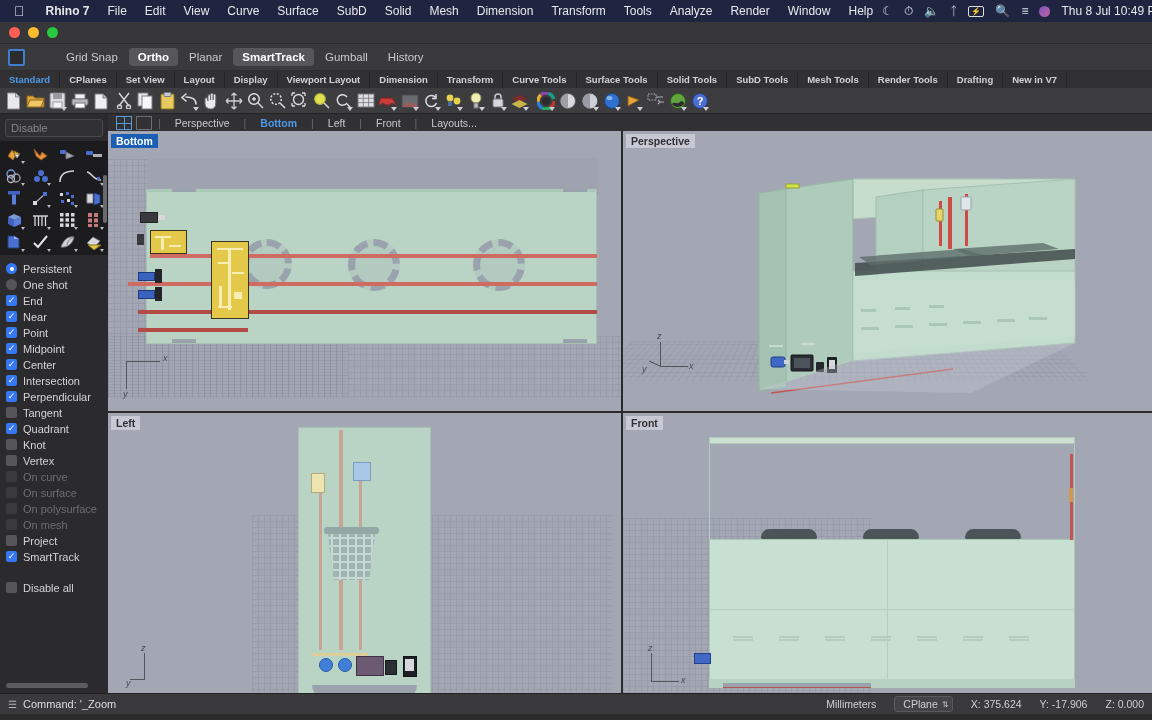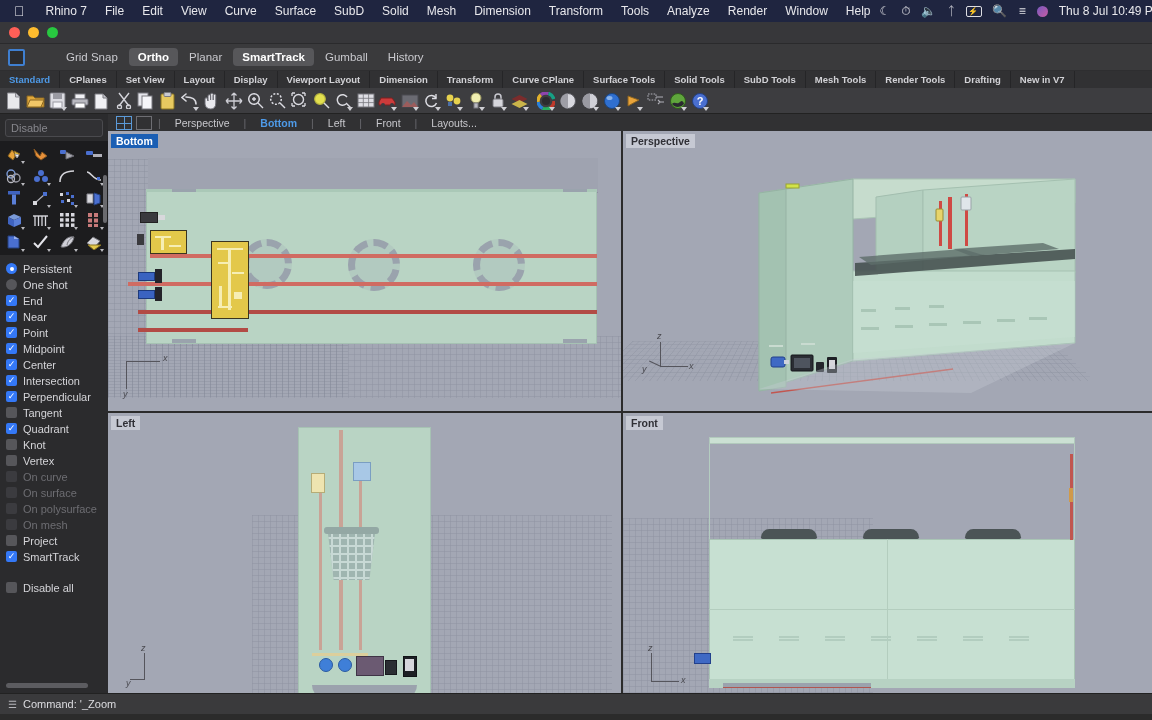--- a/index.html
+++ b/index.html
@@ -11,21 +11,21 @@
     -webkit-font-smoothing: antialiased;
   }
 
   
   .macbar {
     height: 22px; background: #1f2540; display: flex; align-items: center;
     padding: 0 8px; color: #e8e8ec; font-size: 12px; position: relative;
   }
   .macbar .apple { font-size: 14px; margin: 0 12px 0 6px; line-height: 1; }
   .macbar .mitem { padding: 0 9px; white-space: nowrap; }
-  .macbar .mitem.bold { font-weight: normal; }
+  .macbar .mitem.bold { font-weight: bold; }
   .macbar .right { margin-left: auto; display: flex; align-items: center; gap: 11px; padding-right: 4px; }
   .macbar .sysicon { font-size: 12px; opacity: .95; display:inline-block; }
   .macbar .clock { font-size: 12px; white-space: nowrap; }
 
   
   .titlebar {
     height: 22px; background: #37373a; display: flex; align-items: center;
     position: relative; border-bottom: 1px solid #2a2a2c;
   }
   .traffic { display: flex; gap: 8px; padding-left: 9px; }
@@ -249,21 +249,21 @@
 
 <div class="tabstrip">
   <div class="tab active">Standard</div>
   <div class="tab">CPlanes</div>
   <div class="tab">Set View</div>
   <div class="tab">Layout</div>
   <div class="tab">Display</div>
   <div class="tab">Viewport Layout</div>
   <div class="tab">Dimension</div>
   <div class="tab">Transform</div>
-  <div class="tab">Curve CPlane</div>
+  <div class="tab">Curve Tools</div>
   <div class="tab">Surface Tools</div>
   <div class="tab">Solid Tools</div>
   <div class="tab">SubD Tools</div>
   <div class="tab">Mesh Tools</div>
   <div class="tab">Render Tools</div>
   <div class="tab">Drafting</div>
   <div class="tab">New in V7</div>
   <div class="tab filler"></div>
 </div>
 
@@ -969,13 +969,20 @@
         </div>
         <div class="vp-label inactive">Front</div>
       </div>
     </div>
   </div>
 </div>
 
 <div class="cmdbar">
   <span class="hamb">☰</span>
   <span>Command: '_Zoom</span>
+  <div class="right">
+    <span>Millimeters</span>
+    <span class="cplane-sel">CPlane</span>
+    <span>X: 375.624</span>
+    <span>Y: -17.906</span>
+    <span>Z: 0.000</span>
+  </div>
 </div>
 
 </body></html>

